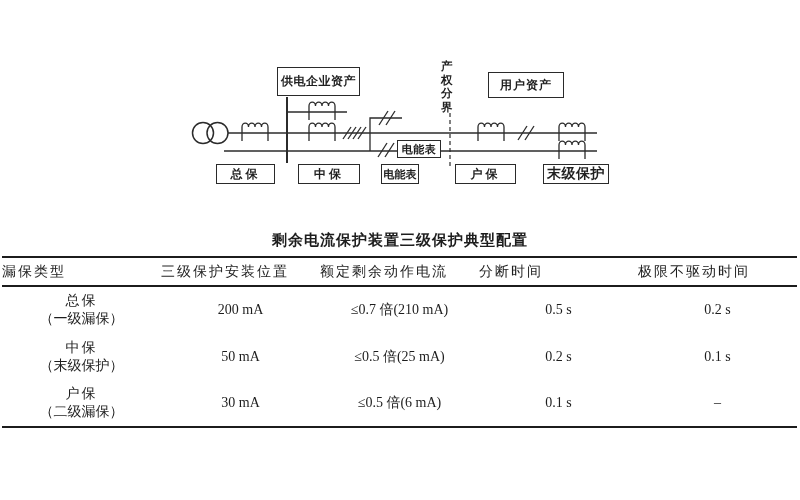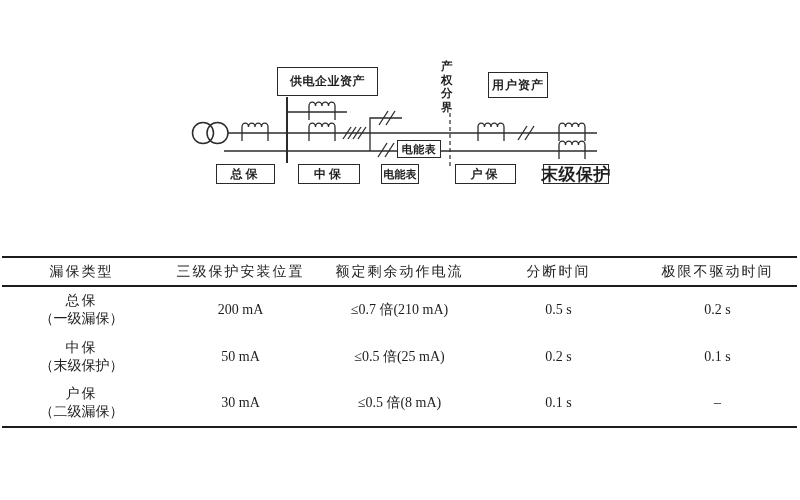--- a/index.html
+++ b/index.html
@@ -8,29 +8,29 @@
     font-family:"Liberation Serif","DejaVu Serif",serif;color:#1f1f1f;
   }
   
   .diagram{position:absolute;left:0;top:0;width:800px;height:230px;}
   .diagram svg{position:absolute;left:0;top:0;}
   .dbox{
     position:absolute;box-sizing:border-box;border:1.6px solid #2a2a2a;background:#fff;
     display:flex;align-items:center;justify-content:center;
     font-weight:bold;font-size:12px;letter-spacing:1px;white-space:nowrap;
   }
-  .box-supply{left:277px;top:67px;width:101px;height:29px;font-size:12px;letter-spacing:.5px;}
-  .box-user{left:488px;top:72px;width:60px;height:26px;}
+  .box-supply{left:277px;top:67px;width:83px;height:29px;font-size:12px;letter-spacing:.5px;}
+  .box-user{left:488px;top:72px;width:76px;height:26px;}
   .box-meter-inline{left:397px;top:140px;width:44px;height:18px;font-size:11px;letter-spacing:.5px;}
   .pos{top:164px;height:20px;}
   .pos-0{left:216px;width:59px;letter-spacing:3px;}
   .pos-1{left:298px;width:62px;letter-spacing:3px;}
   .pos-2{left:381px;width:38px;font-size:11px;letter-spacing:0;}
   .pos-3{left:455px;width:61px;letter-spacing:3px;}
-  .pos-4{left:543px;width:66px;font-size:17px;letter-spacing:.5px;}
+  .pos-4{left:543px;width:66px;font-size:14px;letter-spacing:.5px;}
   .boundary-label{
     position:absolute;left:441px;top:60px;width:15px;
     font-weight:bold;font-size:11.5px;line-height:13.5px;
     word-break:break-all;
   }
   .diagram-caption{
     position:absolute;left:40px;top:199px;width:760px;text-align:center;
     font-size:15px;font-weight:bold;letter-spacing:1.5px;color:#222;
   }
   
@@ -38,21 +38,21 @@
     position:absolute;left:0;top:231px;width:800px;text-align:center;
     font-size:15px;font-weight:bold;letter-spacing:1px;color:#1d1d1d;
   }
   .cfg-table-wrap{position:absolute;left:2px;top:256px;width:795px;}
   table.cfg{
     width:100%;border-collapse:collapse;table-layout:fixed;
     border-top:2px solid #1c1c1c;border-bottom:2px solid #1c1c1c;
     font-size:14px;color:#1d1d1d;
   }
   table.cfg thead tr{height:29px;border-bottom:2.2px solid #1c1c1c;}
-  table.cfg th{font-weight:normal;letter-spacing:2px;text-align:center;padding:0;}
+  table.cfg th{font-weight:normal;letter-spacing:2px;text-align:left;padding:0;}
   table.cfg tbody tr{height:47px;}
   table.cfg td{text-align:center;vertical-align:middle;padding:0;white-space:nowrap;}
   td .tline1{letter-spacing:2px;line-height:18px;}
   td .tline2{letter-spacing:0;line-height:18px;}
 </style>
 </head>
 <body>
 
 <div class="page">
 
@@ -112,20 +112,21 @@
     <div class="dbox box-meter-inline">电能表</div>
 
     <div class="dbox pos pos-0">总保</div>
     <div class="dbox pos pos-1">中保</div>
     <div class="dbox pos pos-2">电能表</div>
     <div class="dbox pos pos-3">户保</div>
     <div class="dbox pos pos-4">末级保护</div>
 
   </div>
 
+  <div class="table-title">剩余电流保护装置三级保护典型配置</div>
 
   <div class="cfg-table-wrap">
     <table class="cfg">
       <thead>
         <tr>
           <th>漏保类型</th>
           <th>三级保护安装位置</th>
           <th>额定剩余动作电流</th>
           <th>分断时间</th>
           <th>极限不驱动时间</th>
@@ -151,21 +152,21 @@
           <td>≤0.5 倍(25 mA)</td>
           <td>0.2 s</td>
           <td>0.1 s</td>
         </tr>
         <tr>
           <td>
             <div class="tline1">户保</div>
             <div class="tline2">（二级漏保）</div>
           </td>
           <td>30 mA</td>
-          <td>≤0.5 倍(8 mA)</td>
+          <td>≤0.5 倍(6 mA)</td>
           <td>0.1 s</td>
           <td>–</td>
         </tr>
       </tbody>
     </table>
   </div>
 
 </div>
 
 </body></html>

